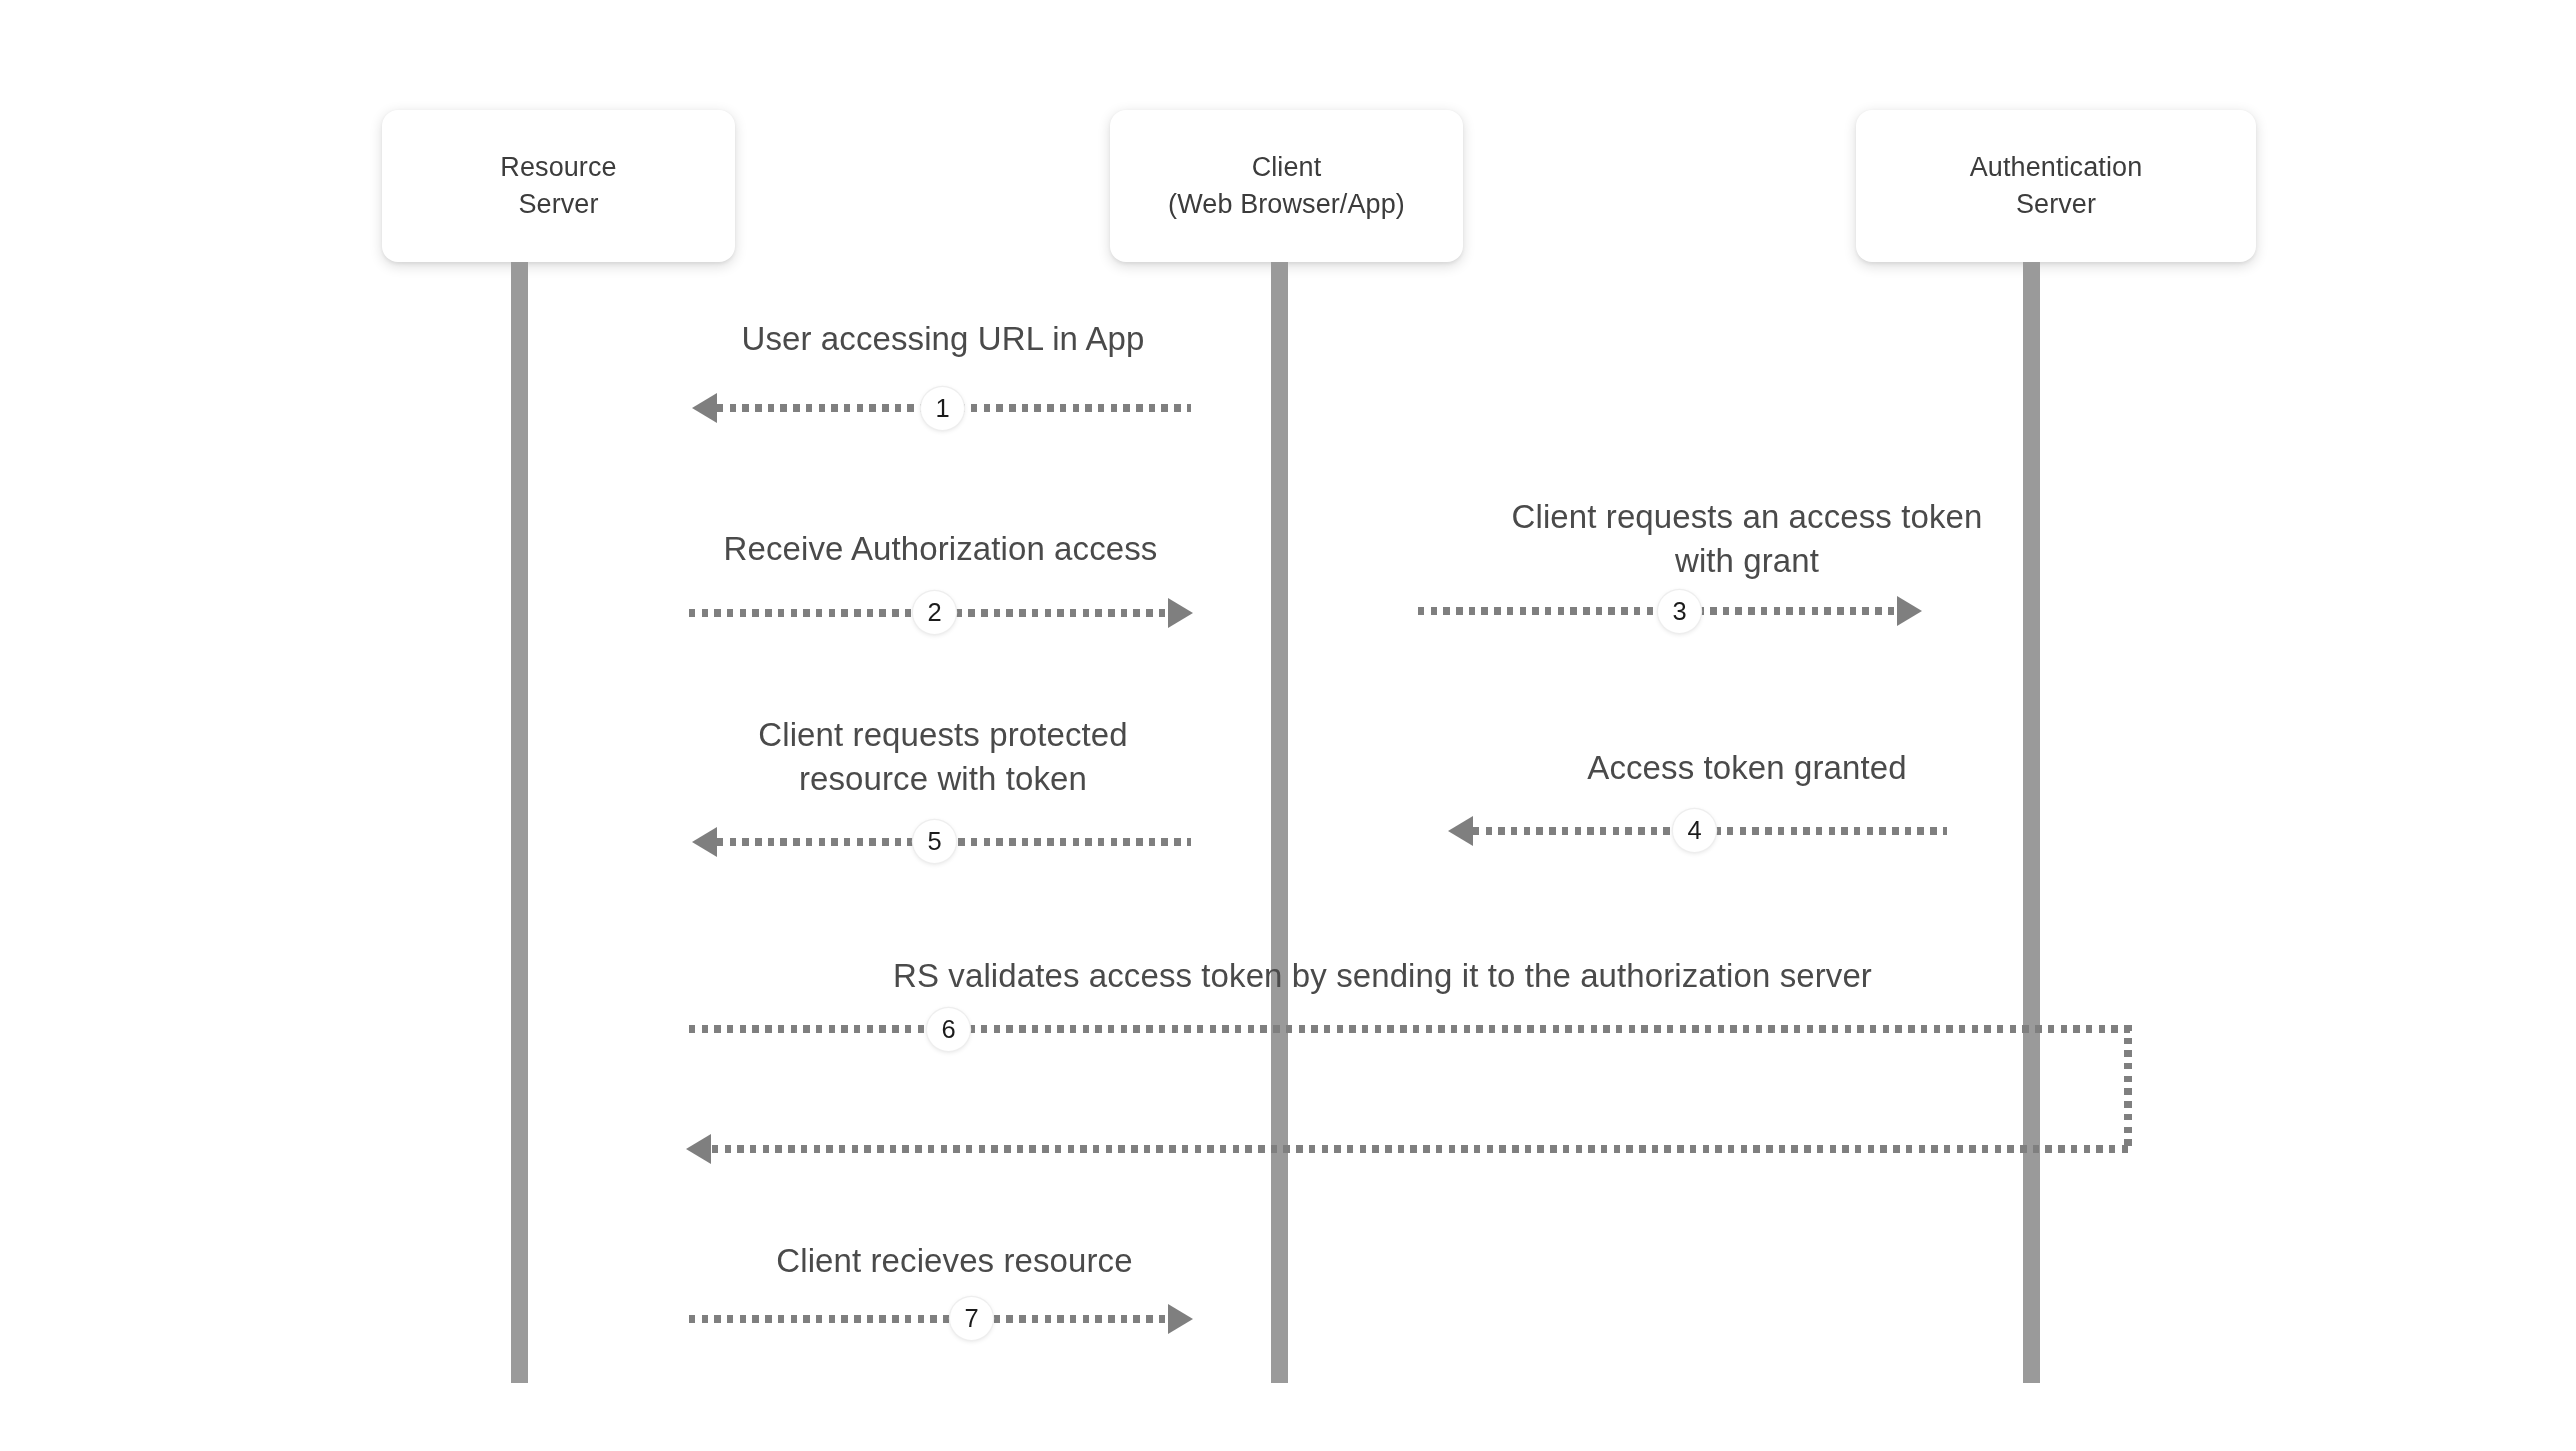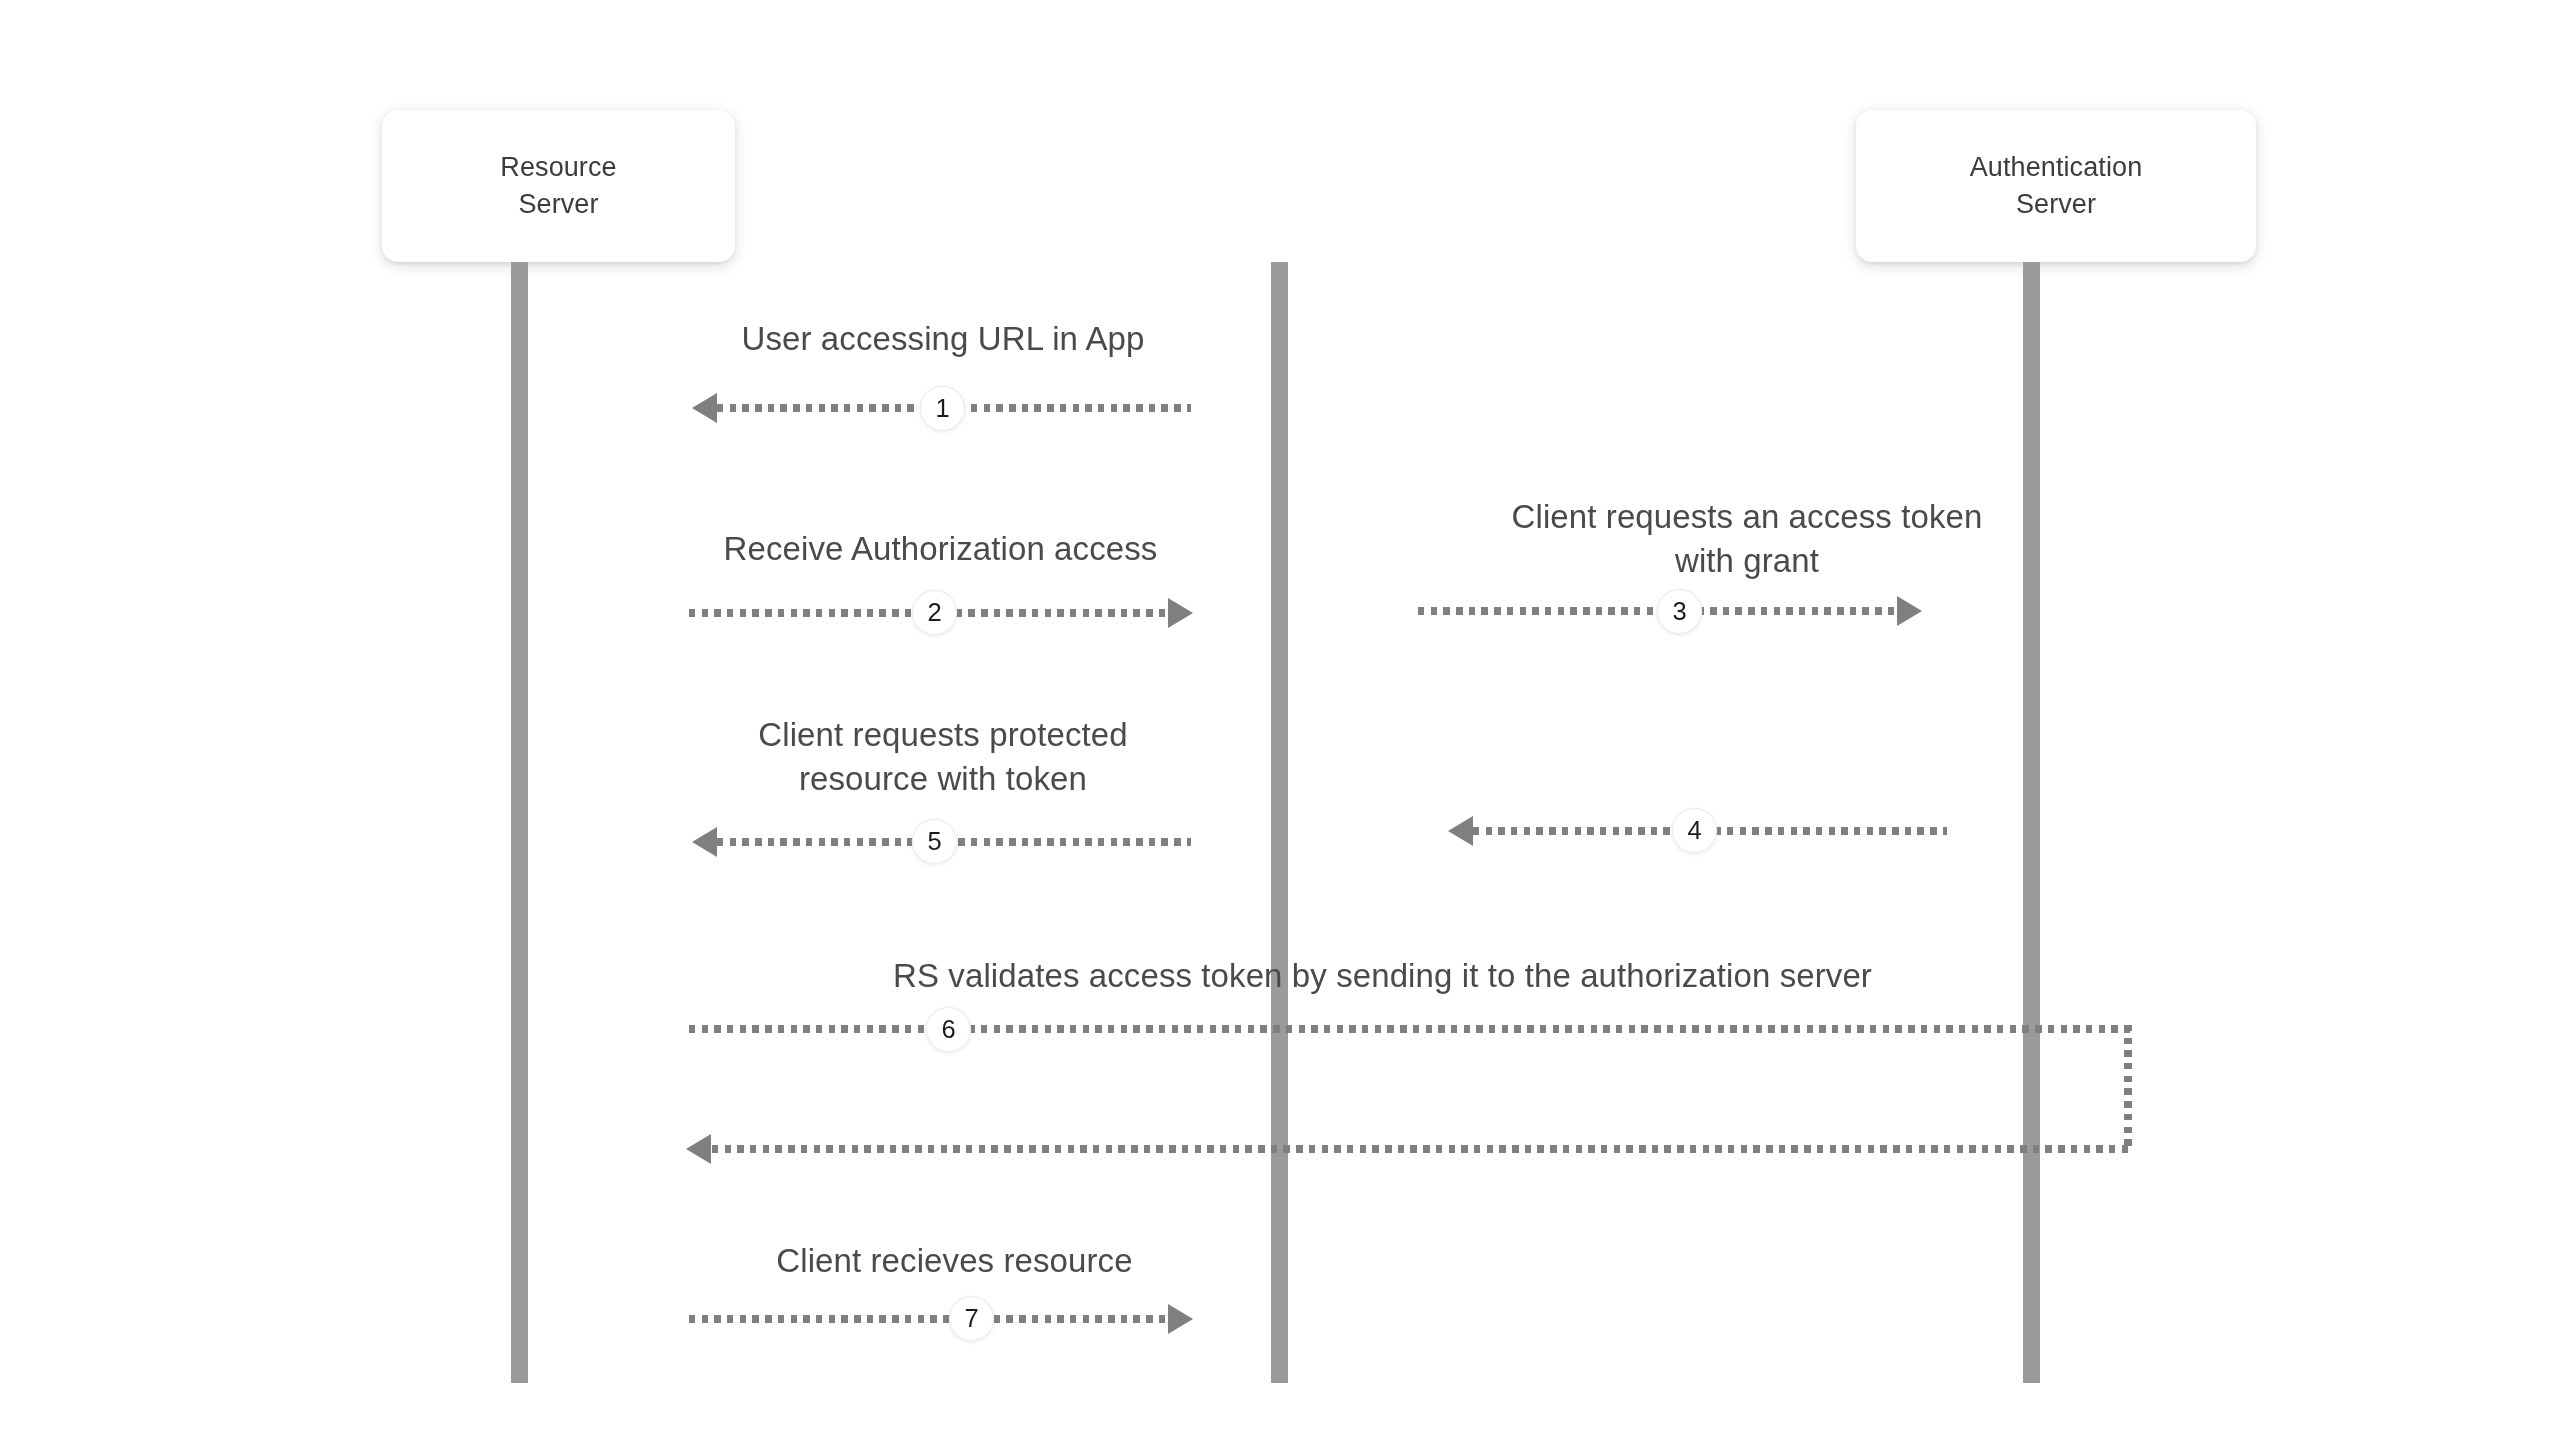--- a/index.html
+++ b/index.html
@@ -111,20 +111,24 @@
 </head>
 <body>
 
 <div id="canvas">
 
   <div class="participant" style="left:360px; top:110px; width:353px; height:152px;margin-left:22px;">
     <span class="plabel">Resource
 Server</span>
   </div>
 
+  <div class="participant" style="left:1110px; top:110px; width:353px; height:152px;">
+    <span class="plabel">Client
+(Web Browser/App)</span>
+  </div>
 
   <div class="participant" style="left:1856px; top:110px; width:400px; height:152px;">
     <span class="plabel">Authentication
 Server</span>
   </div>
 
   <div class="lifeline" style="left:511px; top:262px; height:1121px;"></div>
   <div class="lifeline" style="left:1271px; top:262px; height:1121px;"></div>
   <div class="lifeline" style="left:2023px; top:262px; height:1121px;"></div>
 
@@ -137,20 +141,21 @@
   <div class="arrow-line" style="left:689px; top:609px; width:479px;"></div>
   <div class="arrow-head right" style="left:1168px; top:598px;"></div>
   <div class="step-badge" style="left:913px; top:591px;">2</div>
 
   <div class="msg-label" style="left:1348px; top:476px; width:798px;margin-top:19px;">Client requests an access token
 with grant</div>
   <div class="arrow-line" style="left:1418px; top:607px; width:479px;"></div>
   <div class="arrow-head right" style="left:1897px; top:596px;"></div>
   <div class="step-badge" style="left:1658px; top:590px;">3</div>
 
+  <div class="msg-label" style="left:1348px; top:746px; width:798px;">Access token granted</div>
   <div class="arrow-line" style="left:1473px; top:827px; width:474px;"></div>
   <div class="arrow-head left" style="left:1448px; top:816px;"></div>
   <div class="step-badge" style="left:1673px; top:809px;">4</div>
 
   <div class="msg-label" style="left:613px; top:713px; width:660px;">Client requests protected
 resource with token</div>
   <div class="arrow-line" style="left:717px; top:838px; width:474px;"></div>
   <div class="arrow-head left" style="left:692px; top:827px;"></div>
   <div class="step-badge" style="left:913px; top:820px;">5</div>
 

